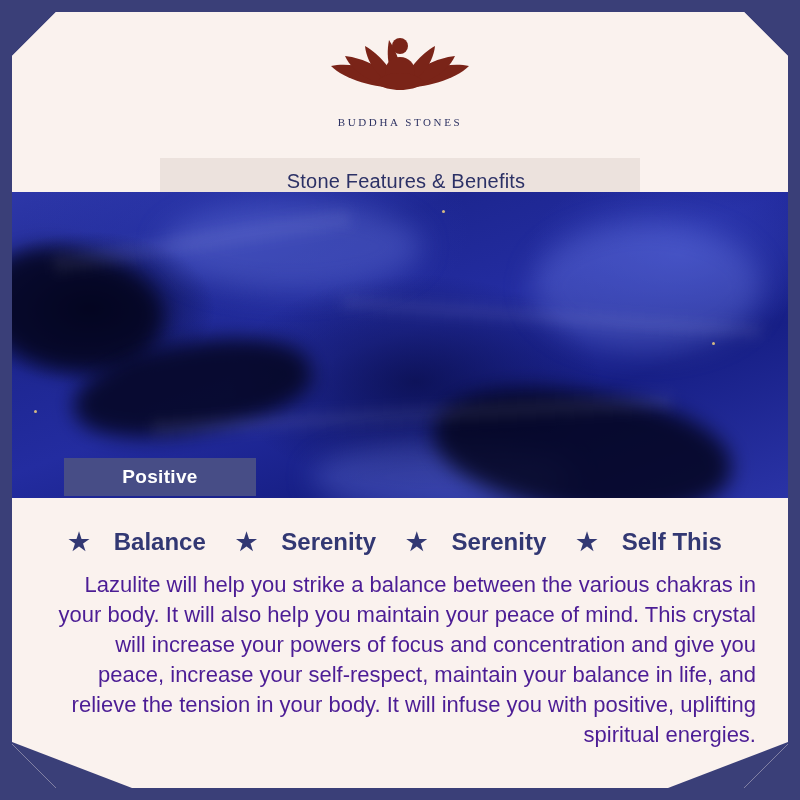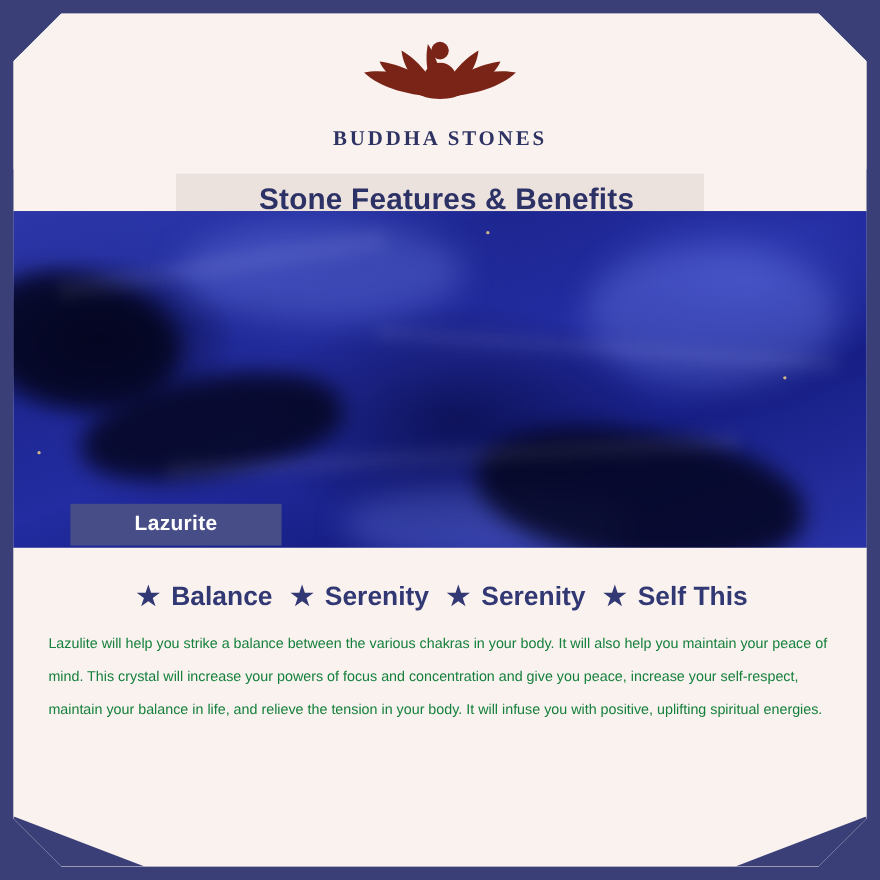--- a/index.html
+++ b/index.html
@@ -62,42 +62,42 @@
     top: 14px;
     width: 776px;
     text-align: center;
   }
   .logo-svg {
     display: block;
     margin: 0 auto;
   }
   .brand-name {
     margin-top: 4px;
-    font-size: 19px;
+    font-size: 11px;
     letter-spacing: 2.6px;
-    font-weight: bold;
+    font-weight: normal;
     color: #2e3363;
     font-family: "Liberation Serif", serif;
   }
 
   
   .title-band {
     position: absolute;
     left: 148px;
     top: 146px;
     width: 480px;
     height: 46px;
     background: #ece2dd;
     display: flex;
     align-items: center;
     justify-content: center;
   }
   .title-band .title-text {
-    font-size: 27px;
-    font-weight: bold;
+    font-size: 20px;
+    font-weight: normal;
     color: #2c3166;
     letter-spacing: 0.2px;
     margin-left: 12px;
   }
 
   
   .photo {
     position: absolute;
     left: 0;
     top: 180px;
@@ -180,36 +180,36 @@
     left: 0;
     top: 30px;
     width: 776px;
     text-align: center;
     color: #323873;
     font-size: 24px;
     font-weight: bold;
     white-space: nowrap;
   }
   .keywords .kw {
-    margin: 0 6px;
+    margin: 0 20px;
   }
   .keywords .star {
     color: #323873;
     font-size: 24px;
     margin: 0 4px 0 10px;
   }
   .paragraph {
     position: absolute;
     left: 32px;
     top: 72px;
     width: 712px;
-    font-size: 13px;
+    font-size: 22px;
     line-height: 30px;
-    color: #15803d;
-    text-align: left;
+    color: #4c1d95;
+    text-align: right;
   }
 
   
   .corner {
     position: absolute;
     background: #3a3f78;
   }
   .corner-bl {
     left: 0; bottom: 0;
     width: 120px; height: 46px;
@@ -265,21 +265,21 @@
       <div class="dark-blob d3"></div>
       <div class="photo-streak s1"></div>
       <div class="photo-streak s2"></div>
       <div class="photo-streak s3"></div>
       <div class="speck" style="left:430px;top:18px;"></div>
       <div class="speck" style="left:22px;top:218px;"></div>
       <div class="speck" style="left:700px;top:150px;"></div>
     </div>
 
     <div class="stone-label">
-      <span class="label-text">Lazurite</span>
+      <span class="label-text">Positive</span>
     </div>
 
     <div class="body-area">
       <div class="keywords">
         <span class="star">★</span><span class="kw">Balance</span><span class="star">★</span><span class="kw">Serenity</span><span class="star">★</span><span class="kw">Serenity</span><span class="star">★</span><span class="kw">Self This</span>
       </div>
       <div class="paragraph">Lazulite will help you strike a balance between the various chakras in your body. It will also help you maintain your peace of mind. This crystal will increase your powers of focus and concentration and give you peace, increase your self-respect, maintain your balance in life, and relieve the tension in your body. It will infuse you with positive, uplifting spiritual energies.</div>
 
     </div>
 

